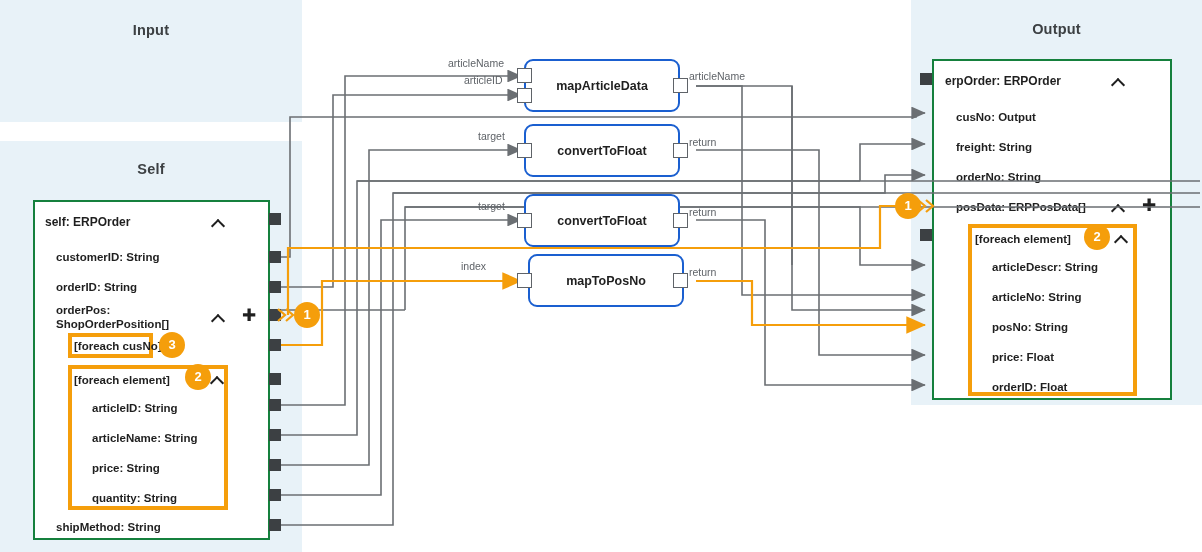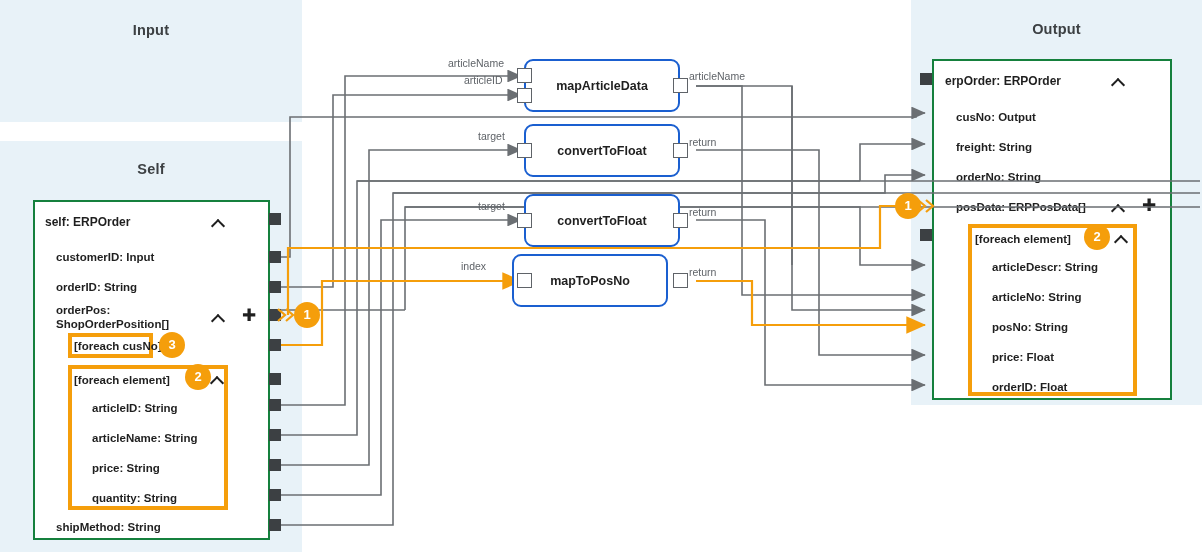--- a/index.html
+++ b/index.html
@@ -131,21 +131,21 @@
     <path d="M696,281 L752,281 L752,325 L925,325" marker-end="url(#aho)"></path>
 
     <path d="M288,315 L288,248 L880,248 L880,206 L898,206"></path>
   </g>
 </svg>
 
 <div class="schema-box" id="self-box">
   <div class="field root" style="left:10px;top:14px">self: ERPOrder</div>
   <div class="chev" style="left:177px;top:14px"></div>
 
-  <div class="field" style="left:21px;top:49px">customerID: Input</div>
+  <div class="field" style="left:21px;top:49px">customerID: String</div>
   <div class="field" style="left:21px;top:79px">orderID: String</div>
 
   <div class="field" style="left:21px;top:102px">orderPos:</div>
   <div class="field" style="left:21px;top:116px">ShopOrderPosition[]</div>
   <div class="chev" style="left:177px;top:109px"></div>
   <div class="plus" style="left:207px;top:107px">✚</div>
 
   <div class="hl" style="left:33px;top:131px;width:85px;height:25px"></div>
   <div class="field" style="left:39px;top:138px">[foreach cusNo]</div>
 
@@ -218,21 +218,21 @@
 <div class="plabel" style="left:689px;top:136px">return</div>
 
 <div class="fnode" style="left:524px;top:194px">
   <span>convertToFloat</span>
 </div>
 <div class="fport" style="left:517px;top:213px"></div>
 <div class="fport" style="left:673px;top:213px"></div>
 <div class="plabel" style="left:478px;top:200px">target</div>
 <div class="plabel" style="left:689px;top:206px">return</div>
 
-<div class="fnode" style="left:512px;top:254px">
+<div class="fnode" style="left:528px;top:254px">
   <span>mapToPosNo</span>
 </div>
 <div class="fport" style="left:517px;top:273px"></div>
 <div class="fport" style="left:673px;top:273px"></div>
 <div class="plabel" style="left:461px;top:260px">index</div>
 <div class="plabel" style="left:689px;top:266px">return</div>
 
 <svg id="wires-top">
 
   <g stroke="#f59e0b" stroke-width="2.2" fill="none">

